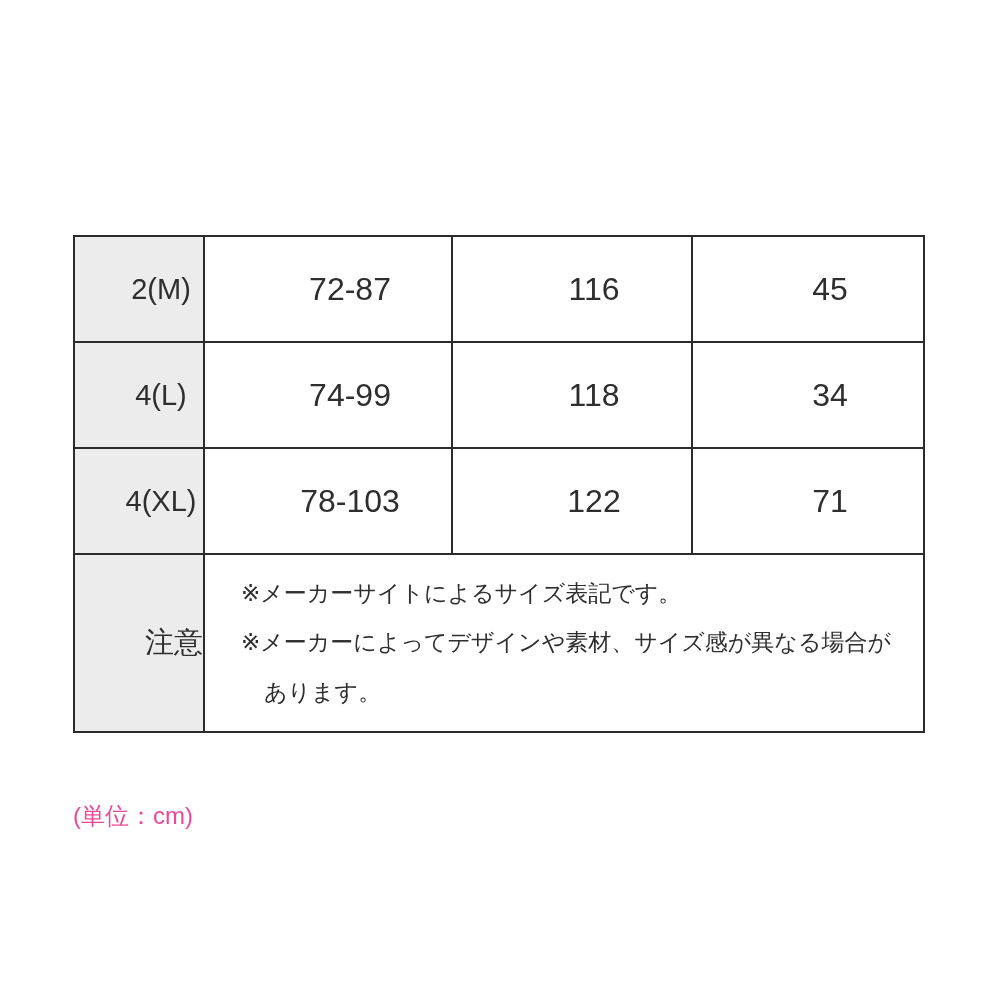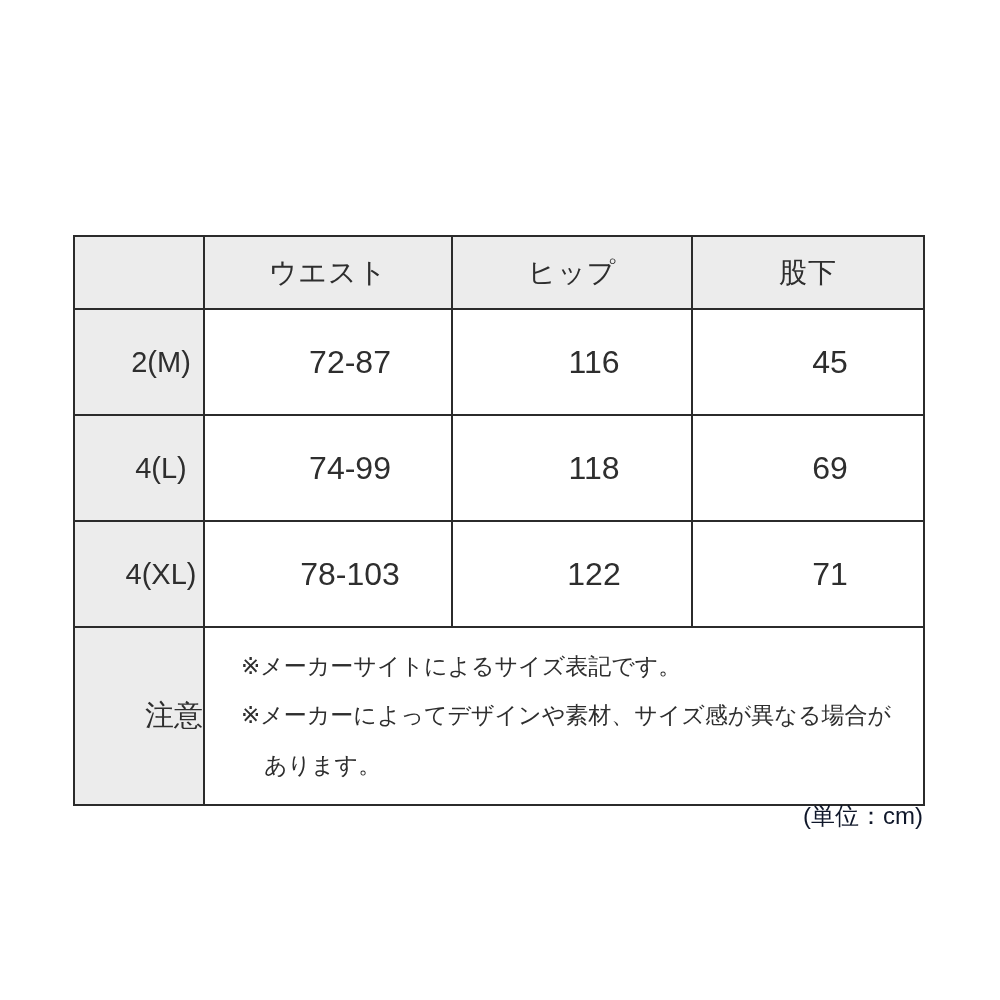--- a/index.html
+++ b/index.html
@@ -72,58 +72,52 @@
   }
   .note-line {
     text-indent: -1em;
     padding-left: 1em;
   }
   .unit-label {
     position: absolute;
     left: 73px;
     top: 800px;
     width: 850px;
-    text-align: right;
+    text-align: left;
     font-size: 24px;
-    color: #0f172a;
+    color: #ec4899;
   }
 </style>
 </head>
 <body>
 
 <div class="page">
 
   <div class="chart-wrap">
     <table class="size-table">
       <colgroup>
         <col class="col-label">
           <col class="col-waist">
           <col class="col-hip">
           <col class="col-inseam">
       </colgroup>
       <tbody>
-        <tr class="header-row">
-          <td></td>
-          <td>ウエスト</td>
-          <td>ヒップ</td>
-          <td>股下</td>
-        </tr>
 
         <tr class="data-row">
           <td class="row-label">2(M)</td>
           <td>72-87</td>
           <td>116</td>
           <td>45</td>
         </tr>
 
         <tr class="data-row">
           <td class="row-label">4(L)</td>
           <td>74-99</td>
           <td>118</td>
-          <td>69</td>
+          <td>34</td>
         </tr>
 
         <tr class="data-row">
           <td class="row-label">4(XL)</td>
           <td>78-103</td>
           <td>122</td>
           <td>71</td>
         </tr>
 
         <tr class="note-row">

